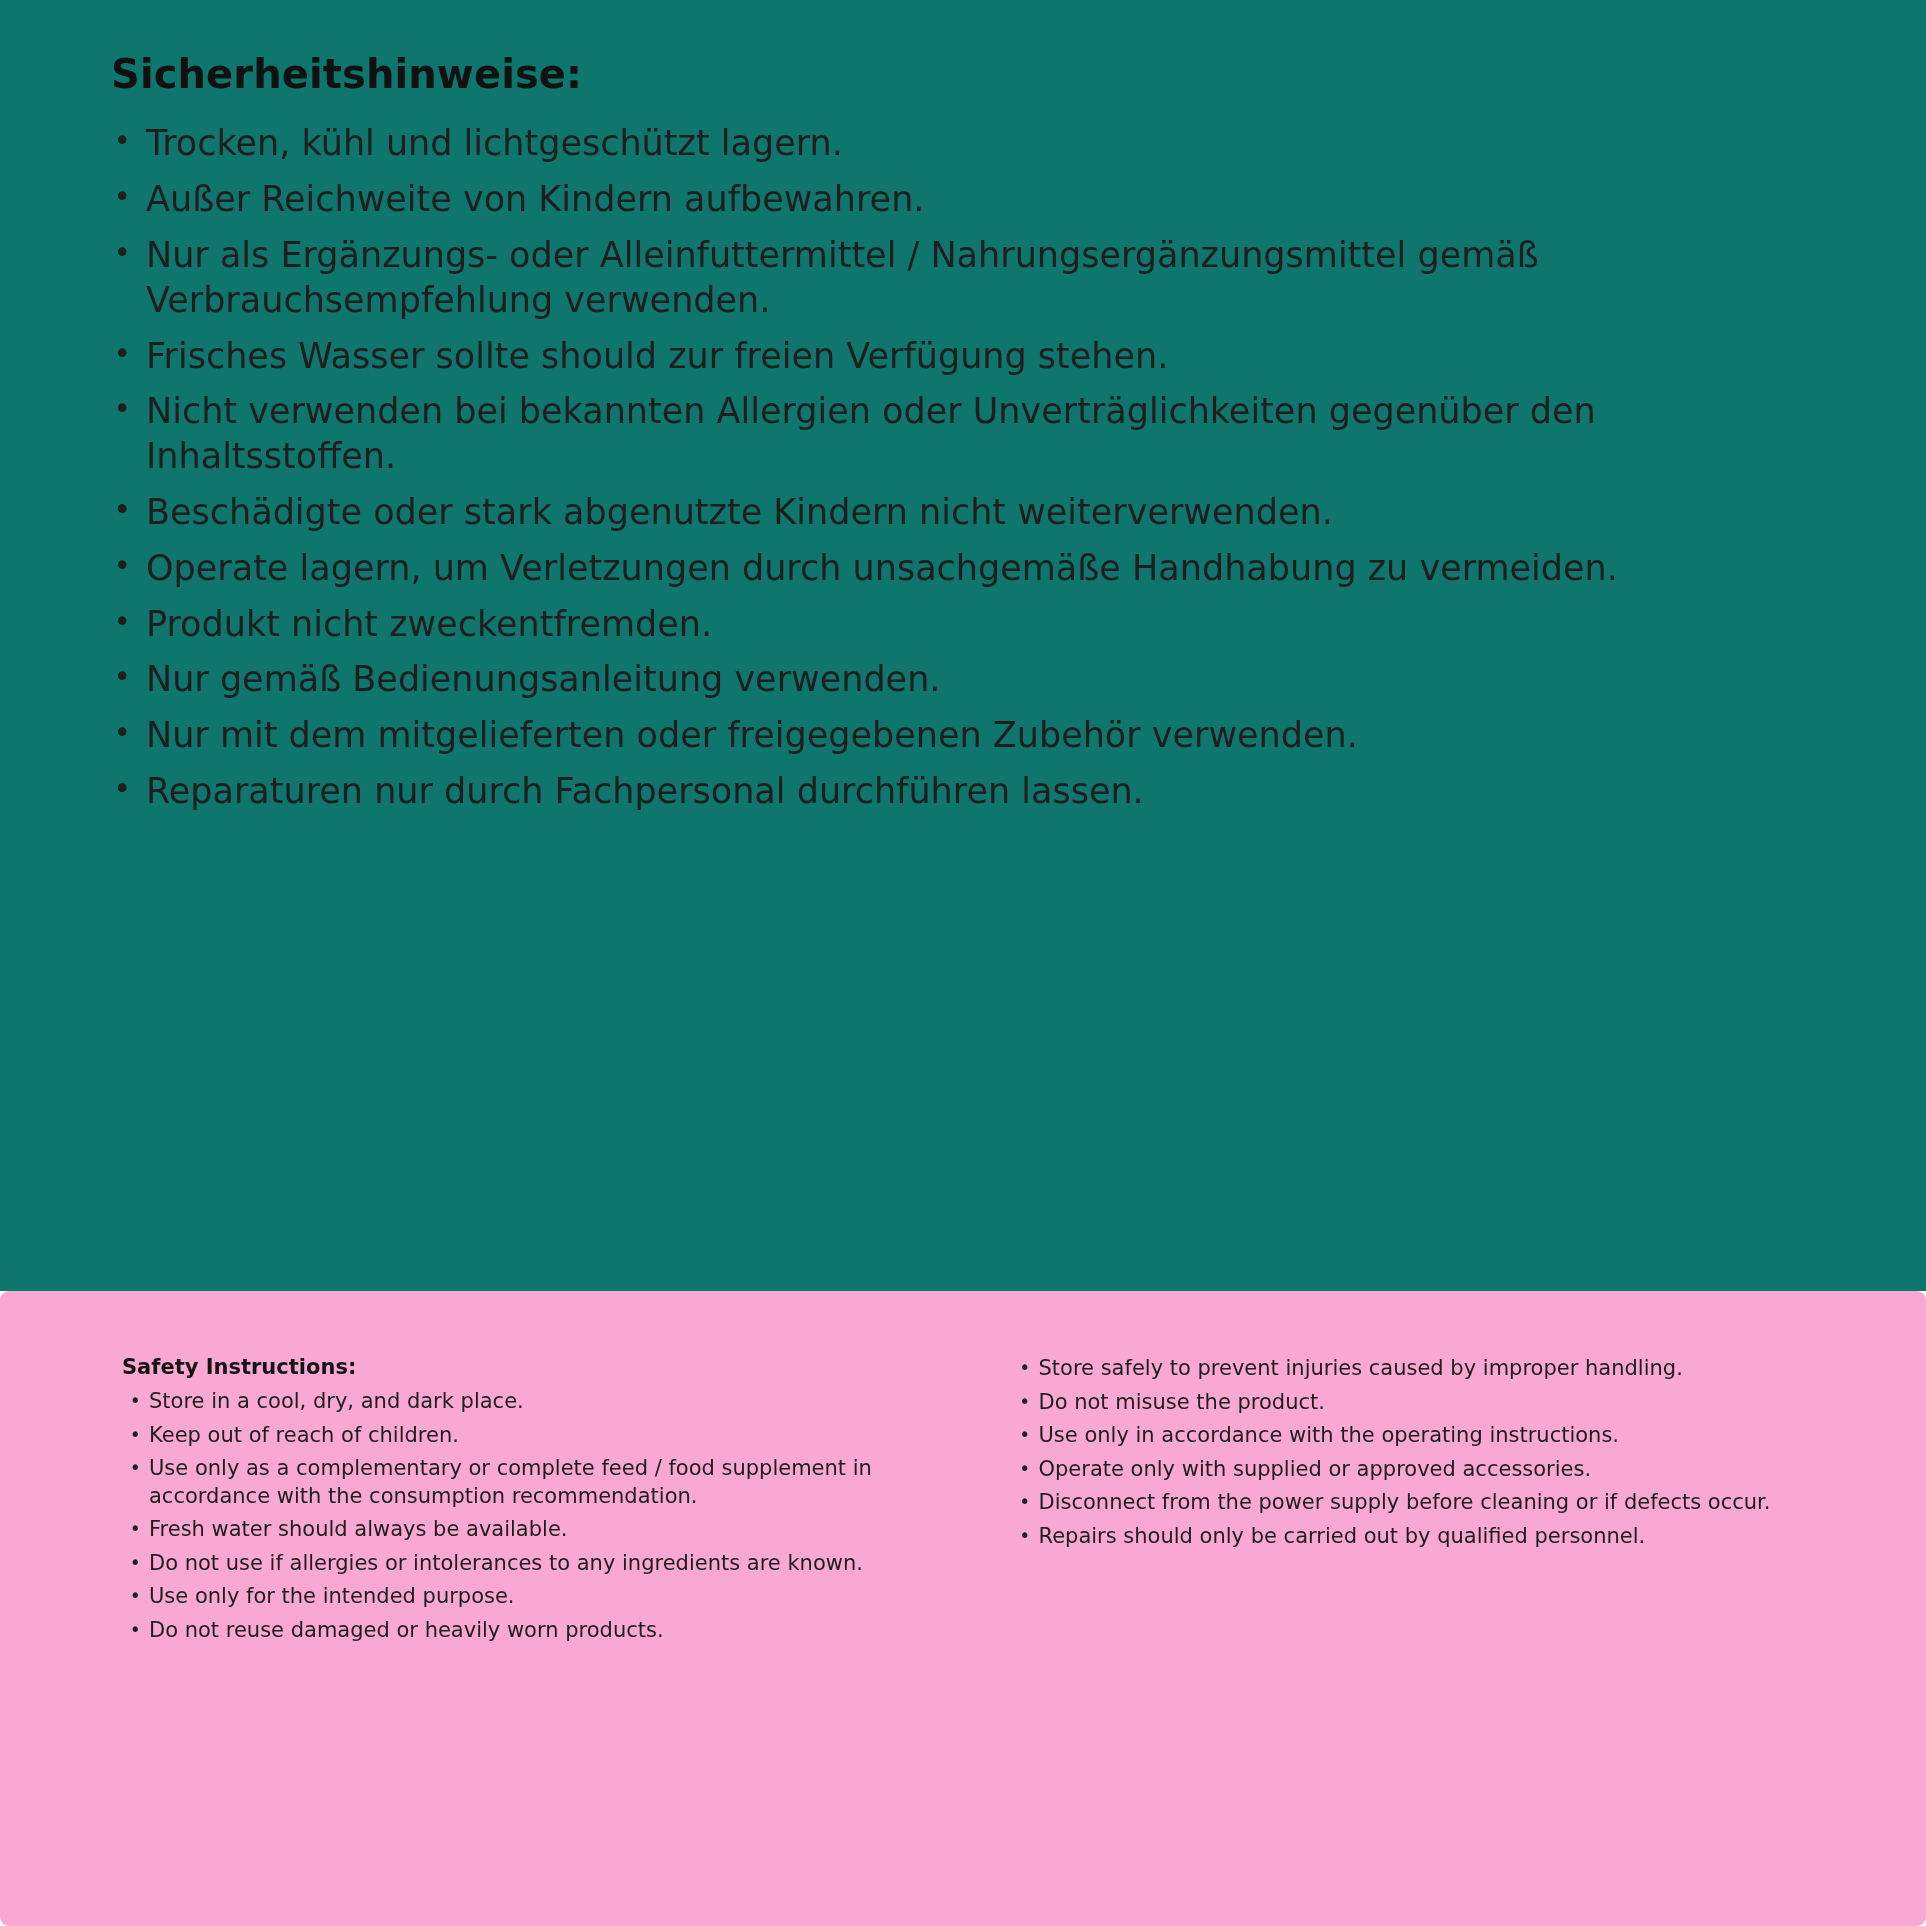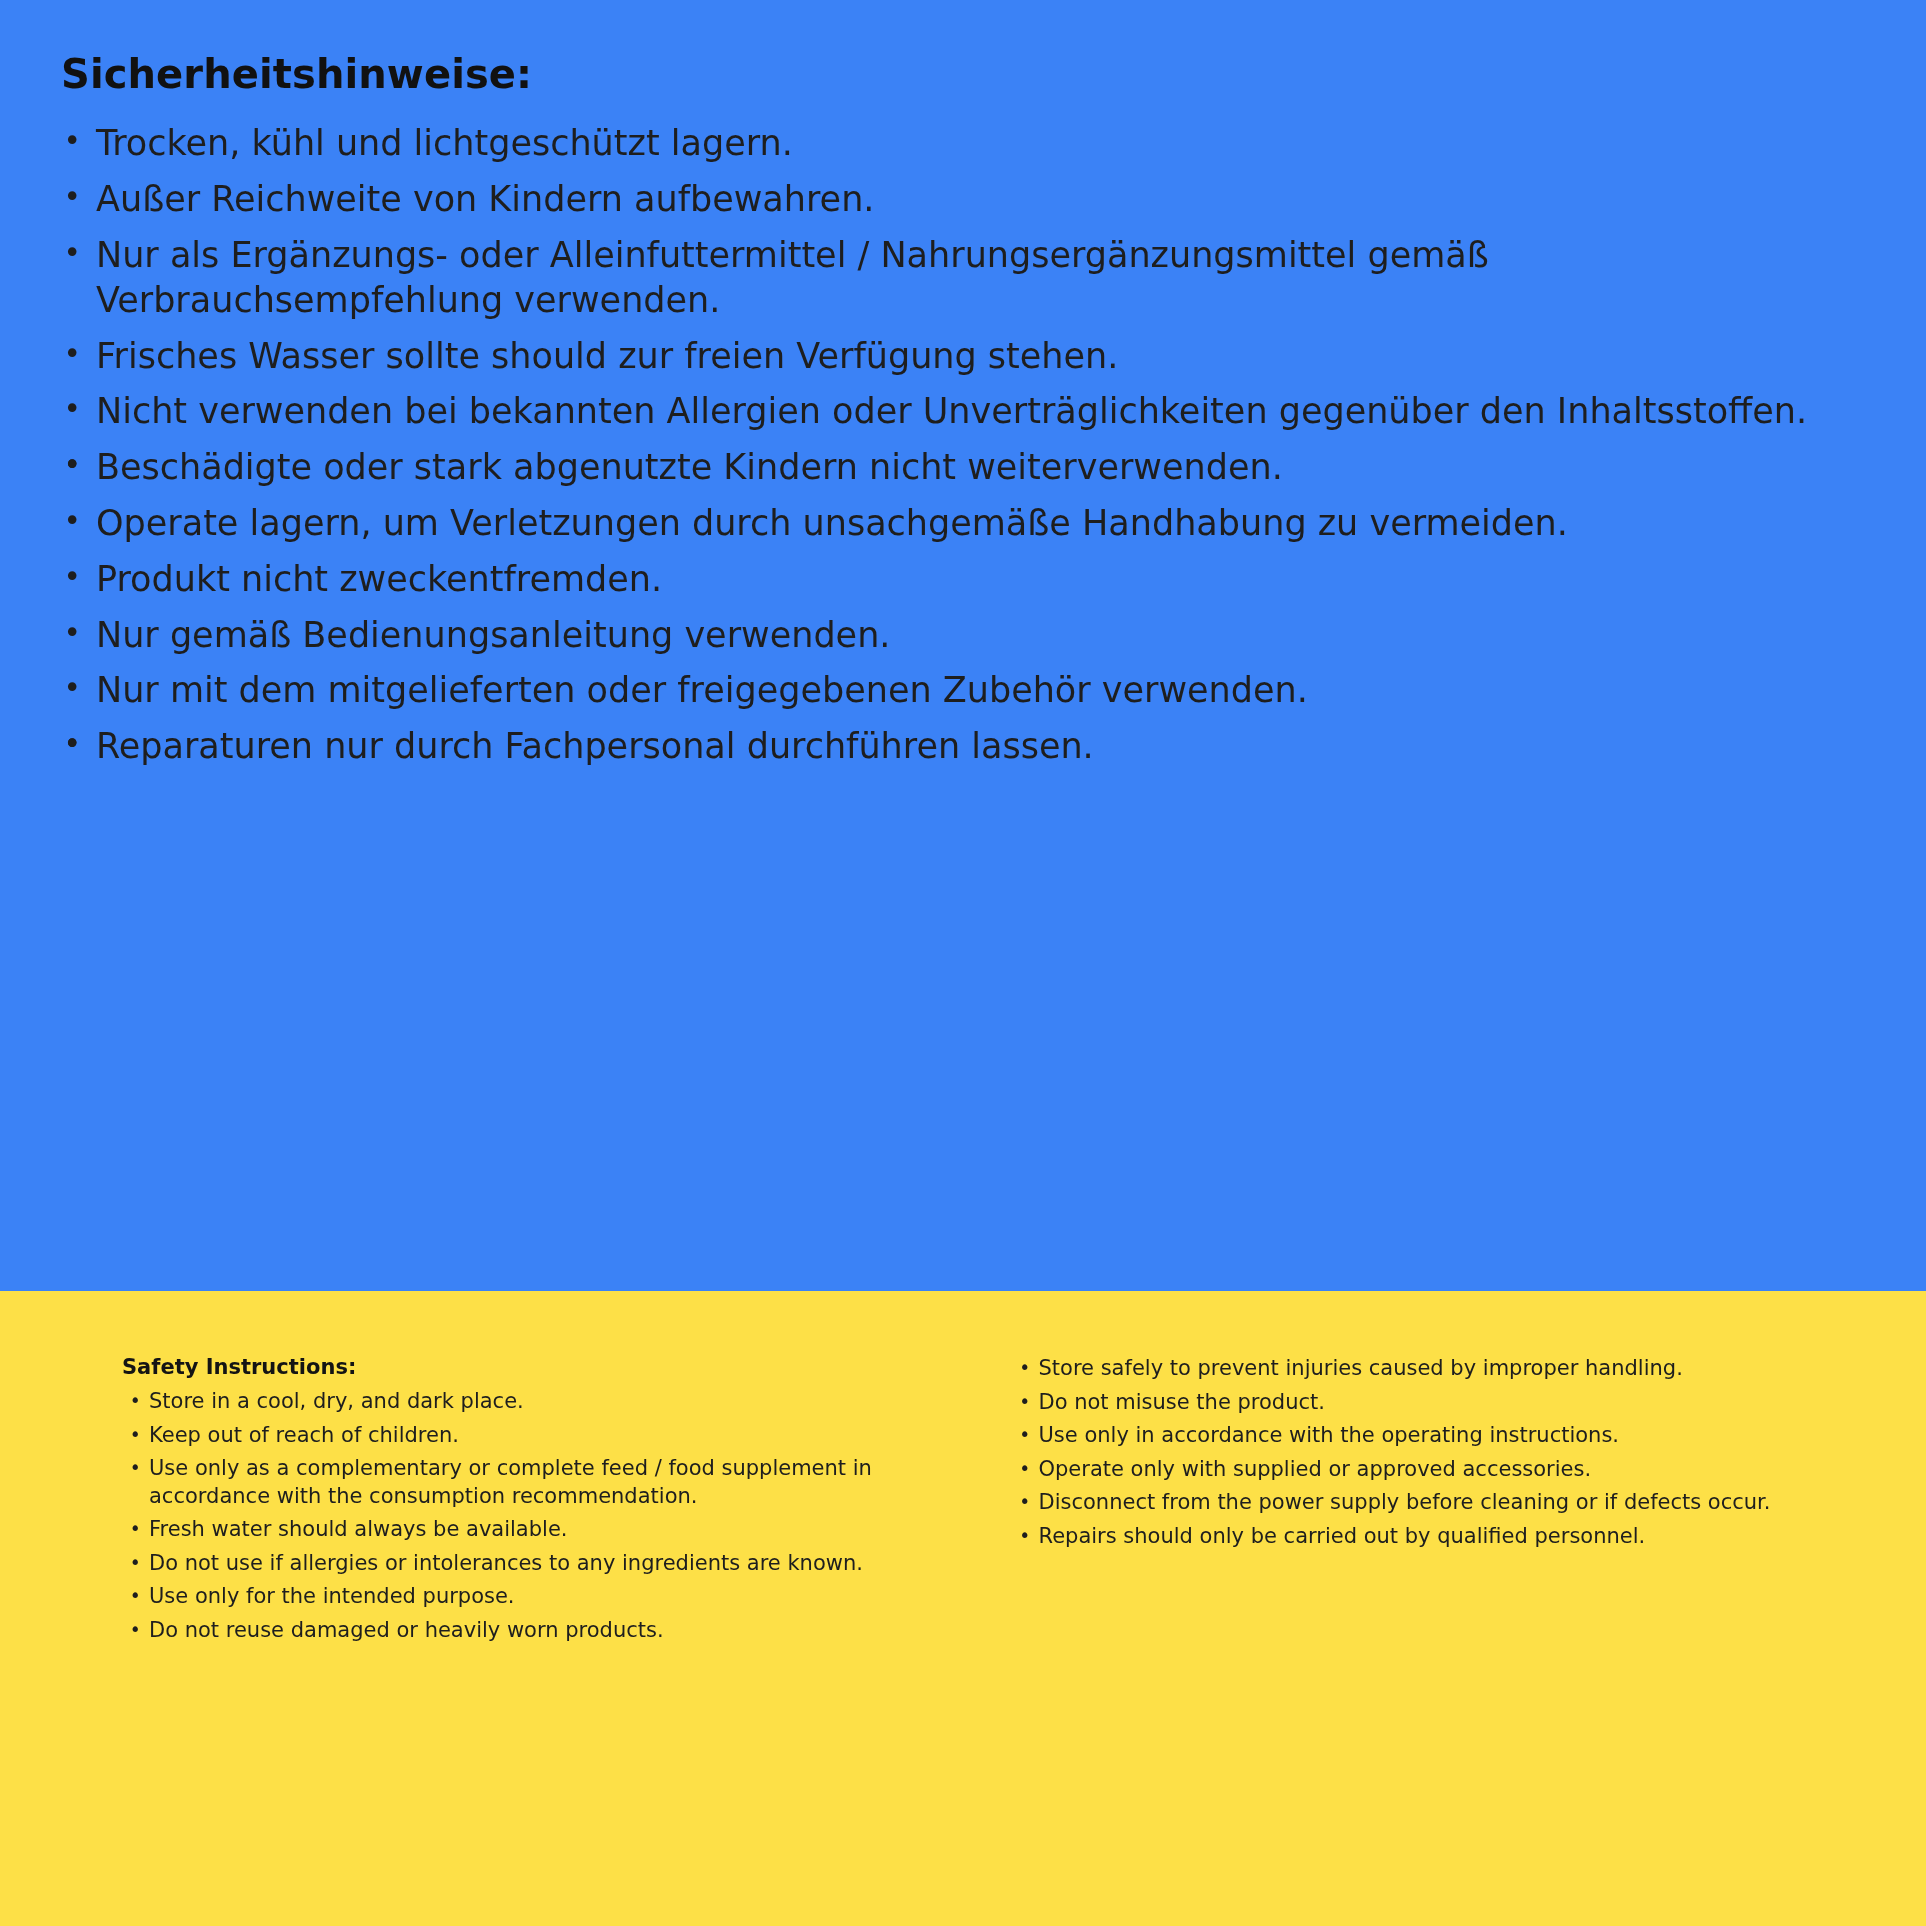--- a/index.html
+++ b/index.html
@@ -18,22 +18,22 @@
     width: 1926px;
     height: 1926px;
     position: relative;
     display: flex;
     flex-direction: column;
     box-sizing: border-box;
   }
 
   
   .de-section {
-    background: #3b82f6;
-    padding: 51px 96px 0 52px;
+    background: #0f766e;
+    padding: 51px 96px 0 102px;
     box-sizing: border-box;
     flex: 0 0 auto;
     height: 1291px;
   }
   .de-heading {
     font-size: 40px;
     font-weight: bold;
     letter-spacing: 0.1px;
     color: #111111;
     margin: 0 0 24.4px 9px;
@@ -55,25 +55,26 @@
     position: absolute;
     left: 11.6px;
     top: 0;
     font-size: 29.5px;
     line-height: 1.42;
     color: #1e1e1e;
   }
 
   
   .en-section {
-    background: #fde047;
+    background: #f9a8d4;
     flex: 1 1 auto;
     padding: 64px 96px 39px 122px;
     box-sizing: border-box;
     position: relative;
+    border-radius: 9px;
   }
   .en-heading {
     font-size: 21px;
     font-weight: bold;
     color: #141414;
     margin: 0 0 9px 0;
   }
   .en-columns {
     display: flex;
     gap: 71px;

